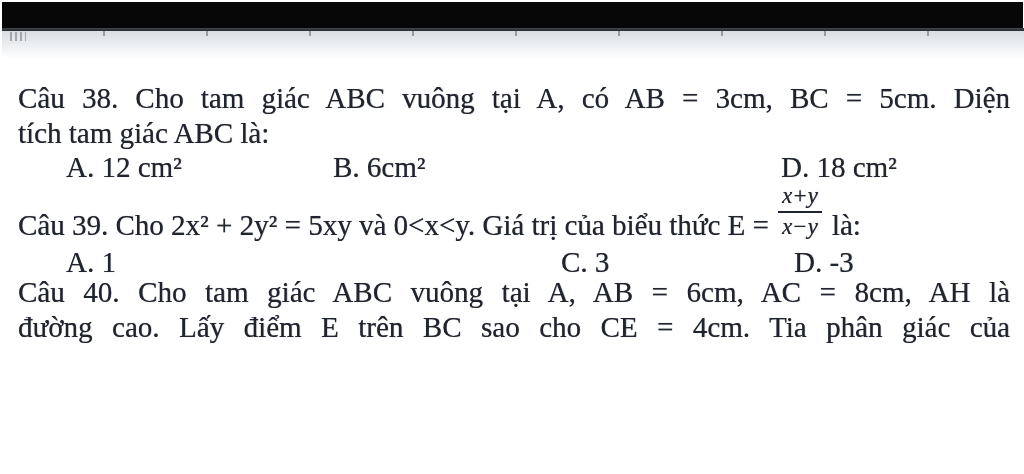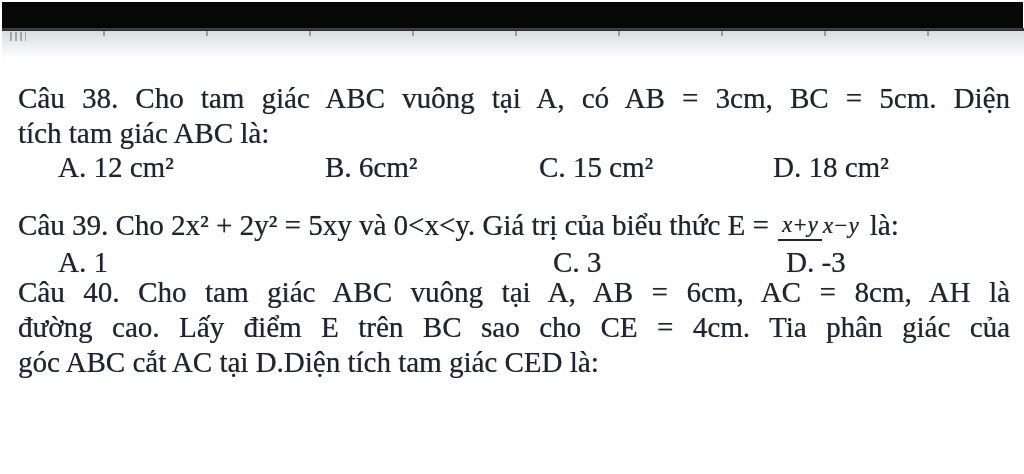--- a/index.html
+++ b/index.html
@@ -22,26 +22,26 @@
 
   
   .doc { position:absolute; top:0; left:0; width:1024px; height:474px;
          color:#20242e; font-size:29px; filter:blur(0.35px); }
   .doc .line, .doc .opt, .doc .q39line {
          text-shadow:0.3px 0.3px 0.7px rgba(32,36,46,0.65); }
   .para { position:absolute; left:14px; width:996px; }
   .line { line-height:33px; white-space:nowrap; }
   .just { white-space:normal; text-align:justify; text-align-last:justify; }
 
-  .opt-row { position:absolute; left:0; width:848px; height:34px; line-height:34px;text-align:right; }
+  .opt-row { position:absolute; left:8px; width:848px; height:34px; line-height:34px;text-align:right; }
   .opt { position:absolute; white-space:nowrap; }
 
   .q39line { position:absolute; left:14px; width:1005px; height:60px;
              display:flex; align-items:flex-end; white-space:nowrap; }
-  .frac { display:inline-flex; flex-direction:row; align-items:center;
+  .frac { display:inline-flex; flex-direction:column; align-items:center;
           font-style:italic; font-size:23px; line-height:1.15;
           margin:0 8px 0 7px; transform:translateY(-1px); }
   .frac .num { border-bottom:2px solid #20242e; padding:0 4px 1px; }
   .frac .den { padding-top:1px; }
 </style>
 </head>
 <body>
 
 <div class="screen">
 
@@ -53,38 +53,36 @@
 
   <div class="doc">
 
     <div class="para" style="top:78px">
       <div class="line just">Câu 38. Cho tam giác ABC vuông tại A, có AB = 3cm, BC = 5cm. Diện</div>
       <div class="line">tích tam giác ABC là:</div>
     </div>
     <div class="opt-row" style="top:146px">
       <span class="opt" style="left:55px">A. 12 cm²</span>
       <span class="opt" style="left:322px">B. 6cm²</span>
-      <span class="opt" style="left:536px">C. 15 cm²</span>
       <span class="opt" style="left:770px">D. 18 cm²</span>
     </div>
 
     <div class="q39line" style="top:182px">
       <span>Câu 39. Cho 2x² + 2y² = 5xy và 0&lt;x&lt;y. Giá trị của biểu thức E =</span>
       <span class="frac">
         <span class="num">x+y</span>
         <span class="den">x−y</span>
       </span>
       <span>là:</span>
     </div>
     <div class="opt-row" style="top:241px">
       <span class="opt" style="left:55px">A. 1</span>
       <span class="opt" style="left:550px">C. 3</span>
       <span class="opt" style="left:783px">D. -3</span>
     </div>
 
     <div class="para" style="top:272px">
       <div class="line just">Câu 40. Cho tam giác ABC vuông tại A, AB = 6cm, AC = 8cm, AH là</div>
       <div class="line just">đường cao. Lấy điểm E trên BC sao cho CE = 4cm. Tia phân giác của</div>
-      <div class="line">góc ABC cắt AC tại D.Diện tích tam giác CED là:</div>
     </div>
 
   </div>
 </div>
 
 </body></html>

